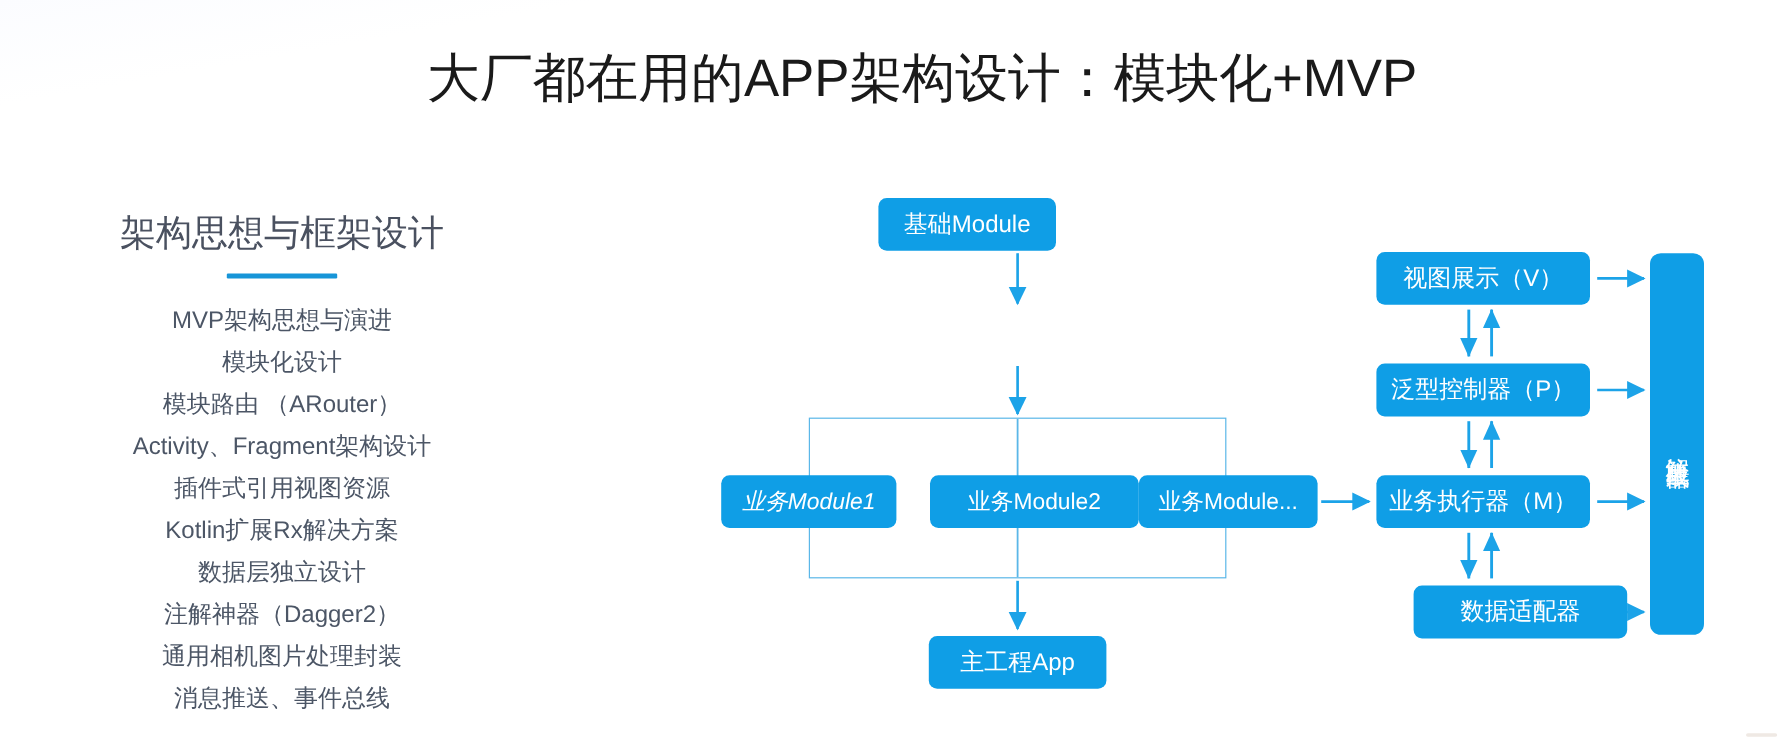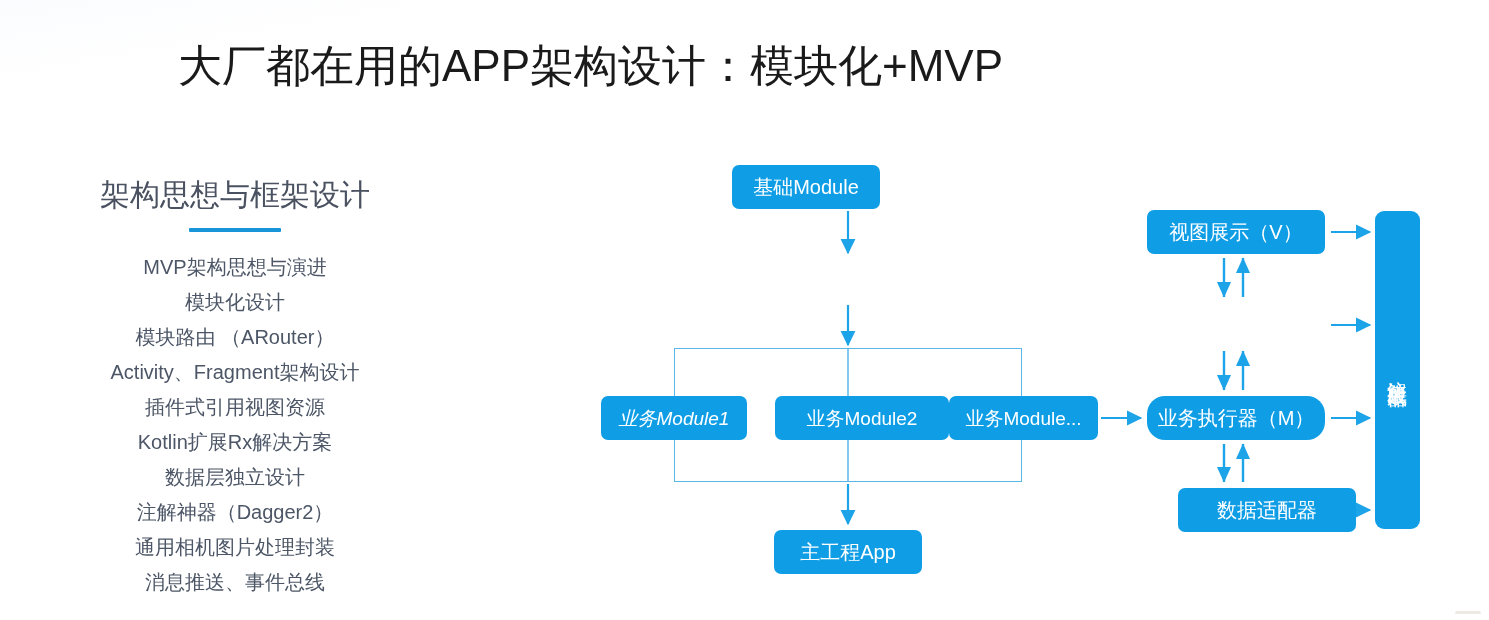--- a/index.html
+++ b/index.html
@@ -19,21 +19,21 @@
     inset: 0;
     background: linear-gradient(170deg, #fbfcff 0%, #ffffff 10%, #ffffff 100%);
   }
 
   
   .slide-title {
     position: absolute;
     top: 38px;
     left: 0;
     width: 1181px;
-    text-align: center;
+    text-align: right;
     font-size: 44px;
     line-height: 56px;
     font-weight: 400;
     color: #1a1a1a;
     letter-spacing: 0px;
     white-space: nowrap;
   }
 
   
   .left-panel {
@@ -98,21 +98,21 @@
   #node-base        { left: 732px; top: 165px; width: 148px; height: 44px; }
   #node-middleware  { left: 774px; top: 259px; width: 148px; height: 44px; }
   #node-biz1        { left: 601px; top: 396px; width: 146px; height: 44px; font-style: italic; }
   #node-biz2        { left: 775px; top: 396px; width: 174px; height: 44px; }
   #node-biz3        { left: 949px; top: 396px; width: 149px; height: 44px; }
   #node-mainapp     { left: 774px; top: 530px; width: 148px; height: 44px; }
 
   
   #node-view        { left: 1147px; top: 210px; width: 178px; height: 44px; }
   #node-presenter   { left: 1147px; top: 303px; width: 178px; height: 44px; }
-  #node-model       { left: 1147px; top: 396px; width: 178px; height: 44px; border-radius: 18px; }
+  #node-model       { left: 1147px; top: 396px; width: 178px; height: 44px; }
   #node-adapter     { left: 1147px; top: 488px; width: 178px; height: 44px; margin-left: 31px; }
 
   
   #node-annotation {
     left: 1375px; top: 211px; width: 45px; height: 318px;
     border-radius: 9px;
     flex-direction: column;
     font-size: 20px;
     letter-spacing: 2px;
     line-height: 26px;
@@ -210,20 +210,21 @@
 
     <div class="group-rect"></div>
 
     <div class="node" id="node-base">基础Module</div>
     <div class="node small" id="node-biz1">业务Module1</div>
     <div class="node small" id="node-biz2">业务Module2</div>
     <div class="node small" id="node-biz3">业务Module...</div>
     <div class="node" id="node-mainapp">主工程App</div>
 
     <div class="node" id="node-view">视图展示（V）</div>
+    <div class="node" id="node-presenter">泛型控制器（P）</div>
     <div class="node" id="node-model">业务执行器（M）</div>
     <div class="node" id="node-adapter">数据适配器</div>
 
     <div class="node" id="node-annotation">注解生成器</div>
 
   </div>
 
   <div class="scrollbar-hint"></div>
 
 </div>

